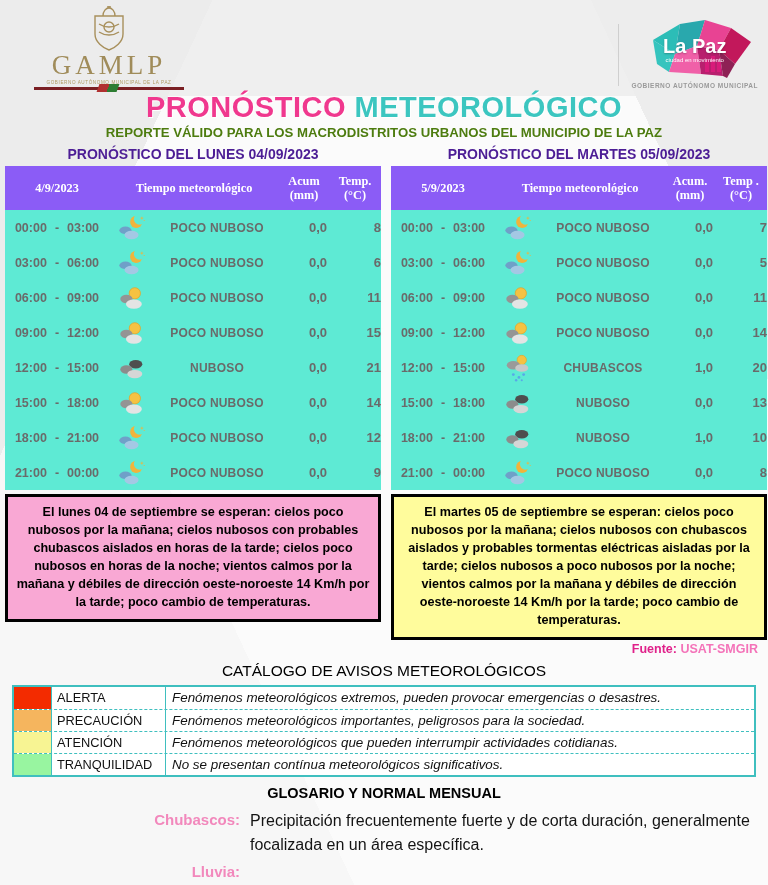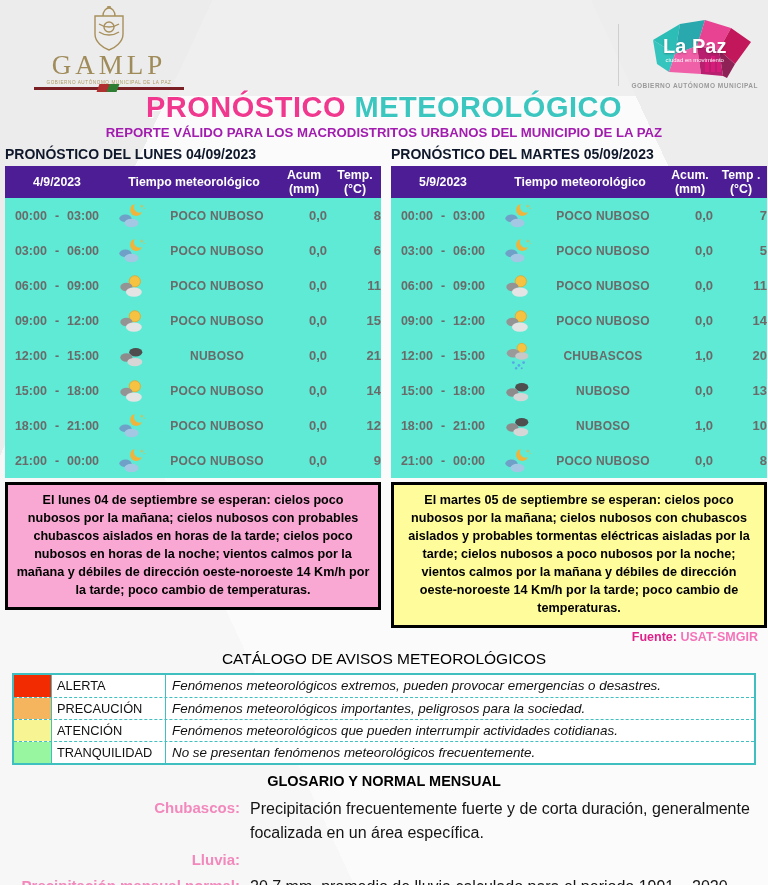--- a/index.html
+++ b/index.html
@@ -39,28 +39,28 @@
   .lapaz-txt { position:absolute; inset:0; display:flex; flex-direction:column; align-items:center; justify-content:center; }
   .lapaz-title { color:#fff; font-weight:bold; font-size:20px; line-height:1; text-shadow:0 1px 2px rgba(0,0,0,.25); }
   .lapaz-sub { color:#fff; font-size:6px; margin-top:1px; }
   .lapaz-bottom { color:#9a9a9a; font-size:6.5px; font-weight:bold; letter-spacing:.5px; margin-top:4px; }
 
   
   .main-title { text-align:center; font-size:29px; font-weight:bold; letter-spacing:.5px; line-height:1.05; margin-top:-2px;
     text-shadow:1px 1px 0 #fff; }
   .main-title .t1 { color:#f0388e; }
   .main-title .t2 { color:#3cc6c0; }
-  .subtitle { text-align:center; font-weight:bold; color:#a21caf; font-size:13.2px; margin-top:3px; }
+  .subtitle { text-align:center; font-weight:bold; color:#4d7c0f; font-size:13.2px; margin-top:3px; }
 
   
   .tables-wrap { display:flex; gap:10px; padding:4px 5px 0 5px; }
   .ftable { width:377px; }
-  .ftable-title { color:#0f172a; font-weight:bold; font-size:14px; text-align:left; margin:2px 0 4px 0; }
-  .fhead { background:#4c1d95; color:#fff; font-weight:bold; height:32px;
-    display:grid; grid-template-columns:104px 170px 50px 52px; align-items:center; }
+  .ftable-title { color:#4c1d95; font-weight:bold; font-size:14px; text-align:center; margin:2px 0 4px 0; }
+  .fhead { background:#8b5cf6; color:#fff; font-weight:bold; height:44px;
+    display:grid; grid-template-columns:104px 170px 50px 52px; align-items:center;font-family:Liberation Serif, serif; }
   .fhead .h { text-align:center; font-size:12.3px; line-height:1.15; }
   .frows { background:#5eead4; }
   .frow { display:grid; grid-template-columns:104px 46px 124px 48px 54px; align-items:center; height:35px; }
   .time { display:flex; justify-content:center; gap:8px; color:#6a6a6a; font-weight:bold; font-size:12.5px; }
   .wicon { display:flex; justify-content:center; align-items:center; }
   .wicon svg { width:30px; height:30px; }
   .cond { text-align:center; color:#6a6a6a; font-weight:bold; font-size:12px; letter-spacing:.2px; }
   .acum, .temp { text-align:right; color:#6a6a6a; font-weight:bold; font-size:13px; }
 
   .summary { margin-top:4px; border:3px solid #000; padding:7px 8px; font-weight:bold; font-size:12.6px;
@@ -548,21 +548,21 @@
 
   <div class="crow">
     <div class="cswatch" style="background: rgb(247, 244, 147);"></div>
     <div class="clabel">ATENCIÓN</div>
     <div class="cdesc">Fenómenos meteorológicos que pueden interrumpir actividades cotidianas.</div>
   </div>
 
   <div class="crow">
     <div class="cswatch" style="background: rgb(152, 245, 160);"></div>
     <div class="clabel">TRANQUILIDAD</div>
-    <div class="cdesc">No se presentan fenómenos meteorológicos frecuentemente.</div>
+    <div class="cdesc">No se presentan contínua meteorológicos significativos.</div>
   </div>
 </div>
 
   <div class="glossary-title">GLOSARIO Y NORMAL MENSUAL</div>
   <div class="glossary">
   <div class="grow">
     <div class="gterm">Chubascos:</div>
     <div class="gdef">Precipitación frecuentemente fuerte y de corta duración, generalmente focalizada en un área específica.</div>
   </div>
 

